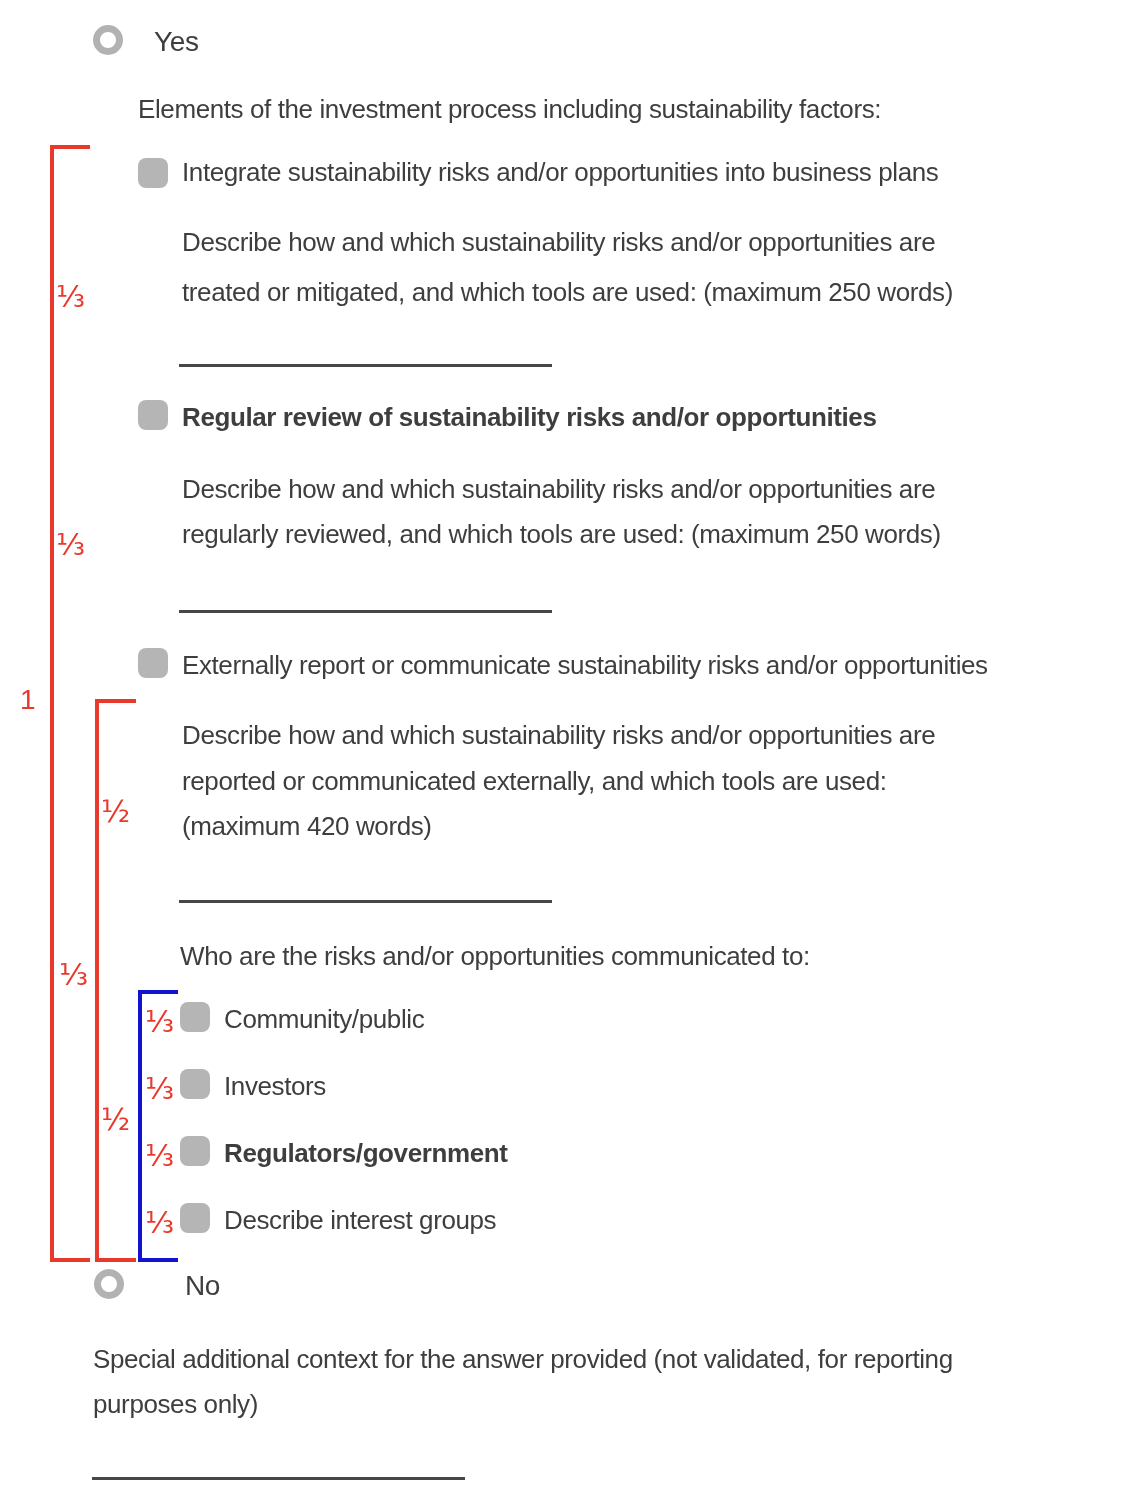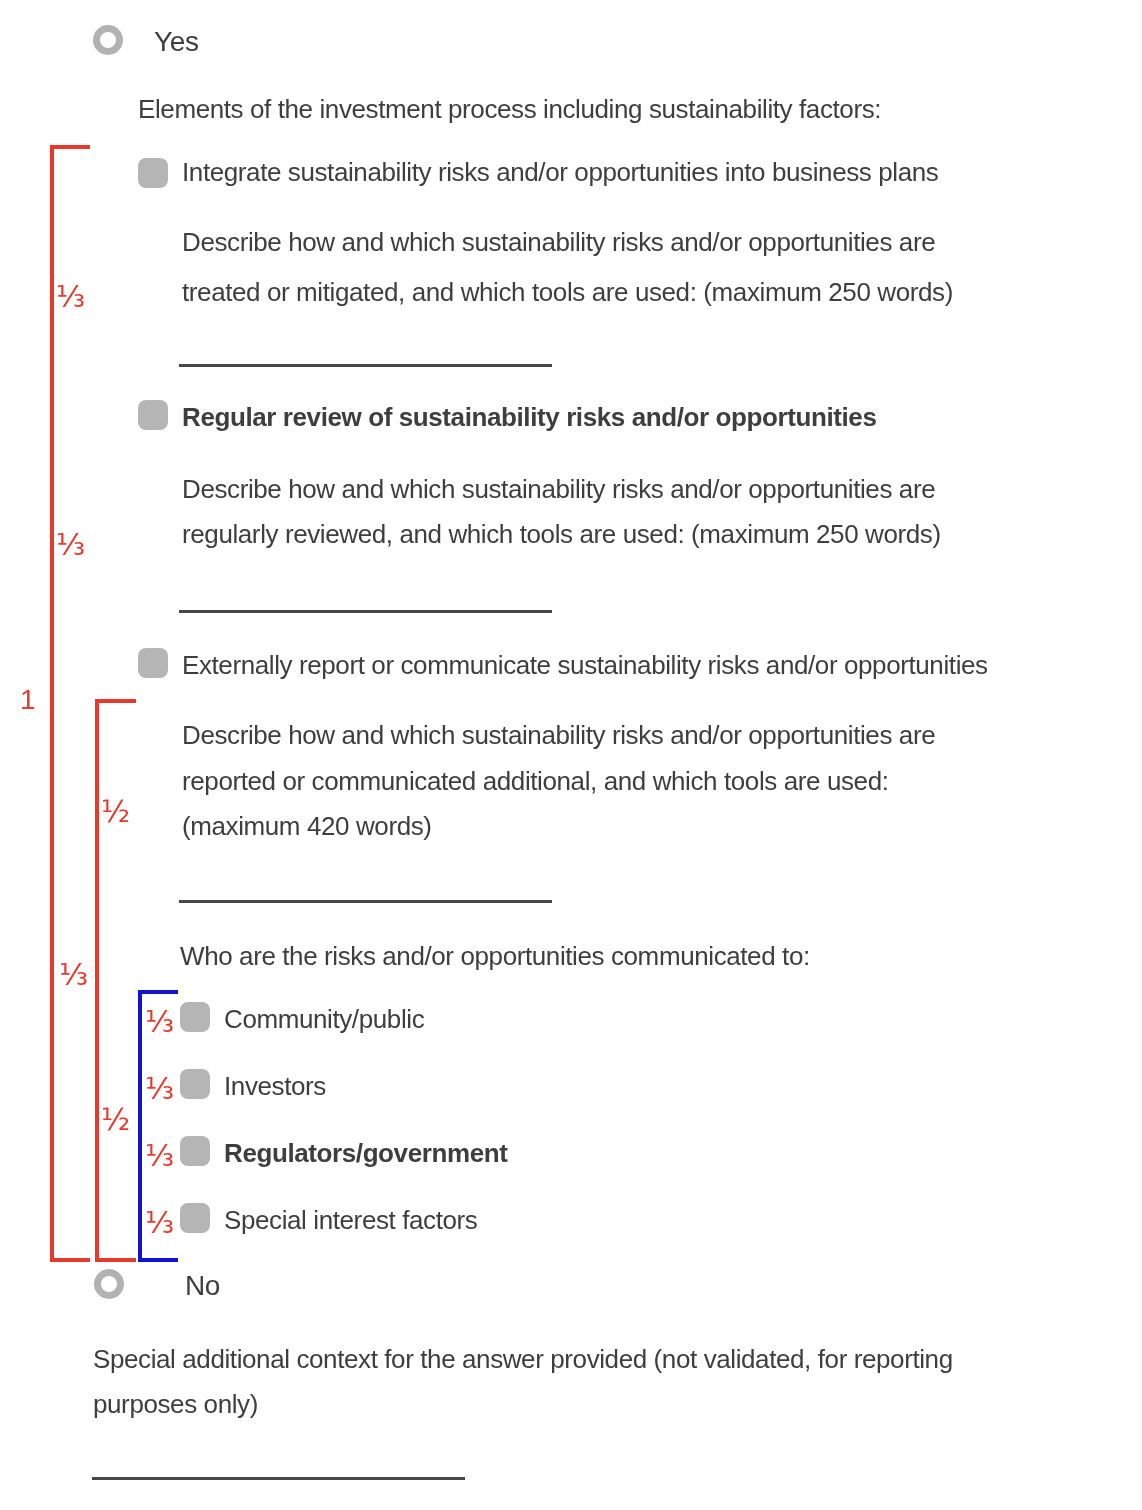--- a/index.html
+++ b/index.html
@@ -37,21 +37,21 @@
 <div class="abs checkbox" style="left:138px;top:400px;"></div>
 <div class="abs txt" style="left:182px;top:402px;font-weight:bold;">Regular review of sustainability risks and/or opportunities</div>
 <div class="abs txt" style="left:182px;top:474px;">Describe how and which sustainability risks and/or opportunities are</div>
 <div class="abs txt" style="left:182px;top:519px;">regularly reviewed, and which tools are used: (maximum 250 words)</div>
 <div class="abs uline" style="left:179px;top:610px;"></div>
 <div class="abs frac" style="left:56px;top:529px;">⅓</div>
 
 <div class="abs checkbox" style="left:138px;top:648px;"></div>
 <div class="abs txt" style="left:182px;top:650px;">Externally report or communicate sustainability risks and/or opportunities</div>
 <div class="abs txt" style="left:182px;top:720px;">Describe how and which sustainability risks and/or opportunities are</div>
-<div class="abs txt" style="left:182px;top:766px;">reported or communicated additional, and which tools are used:</div>
+<div class="abs txt" style="left:182px;top:766px;">reported or communicated externally, and which tools are used:</div>
 <div class="abs txt" style="left:182px;top:811px;">(maximum 420 words)</div>
 <div class="abs uline" style="left:179px;top:900px;"></div>
 <div class="abs frac" style="left:59px;top:959px;">⅓</div>
 
 <div class="abs rline" style="left:95px;top:699px;width:4px;height:563px;"></div>
 <div class="abs rline" style="left:95px;top:699px;width:41px;height:4px;"></div>
 <div class="abs rline" style="left:95px;top:1258px;width:41px;height:4px;"></div>
 <div class="abs frac" style="left:101px;top:796px;">½</div>
 <div class="abs frac" style="left:101px;top:1104px;">½</div>
 
@@ -68,20 +68,20 @@
 <div class="abs frac" style="left:145px;top:1073px;">⅓</div>
 <div class="abs checkbox" style="left:180px;top:1069px;"></div>
 <div class="abs txt" style="left:224px;top:1071px;">Investors</div>
 
 <div class="abs frac" style="left:145px;top:1140px;">⅓</div>
 <div class="abs checkbox" style="left:180px;top:1136px;"></div>
 <div class="abs txt" style="left:224px;top:1138px;font-weight:bold;">Regulators/government</div>
 
 <div class="abs frac" style="left:145px;top:1207px;">⅓</div>
 <div class="abs checkbox" style="left:180px;top:1203px;"></div>
-<div class="abs txt" style="left:224px;top:1205px;">Special interest factors</div>
+<div class="abs txt" style="left:224px;top:1205px;">Describe interest groups</div>
 
 <div class="abs radio" style="left:94px;top:1269px;"></div>
 <div class="abs txt" style="left:137px;top:1271px;font-size:28px;margin-left:48px;">No</div>
 
 <div class="abs txt" style="left:93px;top:1344px;">Special additional context for the answer provided (not validated, for reporting</div>
 <div class="abs txt" style="left:93px;top:1389px;">purposes only)</div>
 <div class="abs uline" style="left:92px;top:1477px;"></div>
 
 </body></html>

